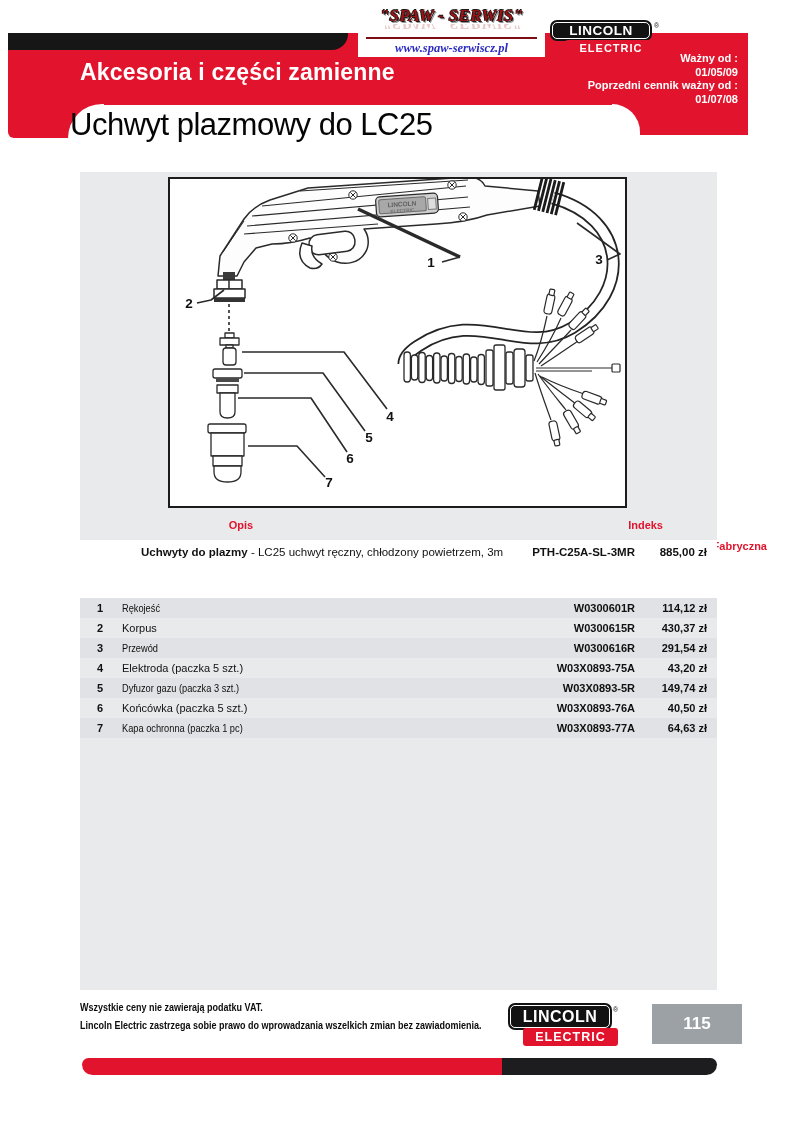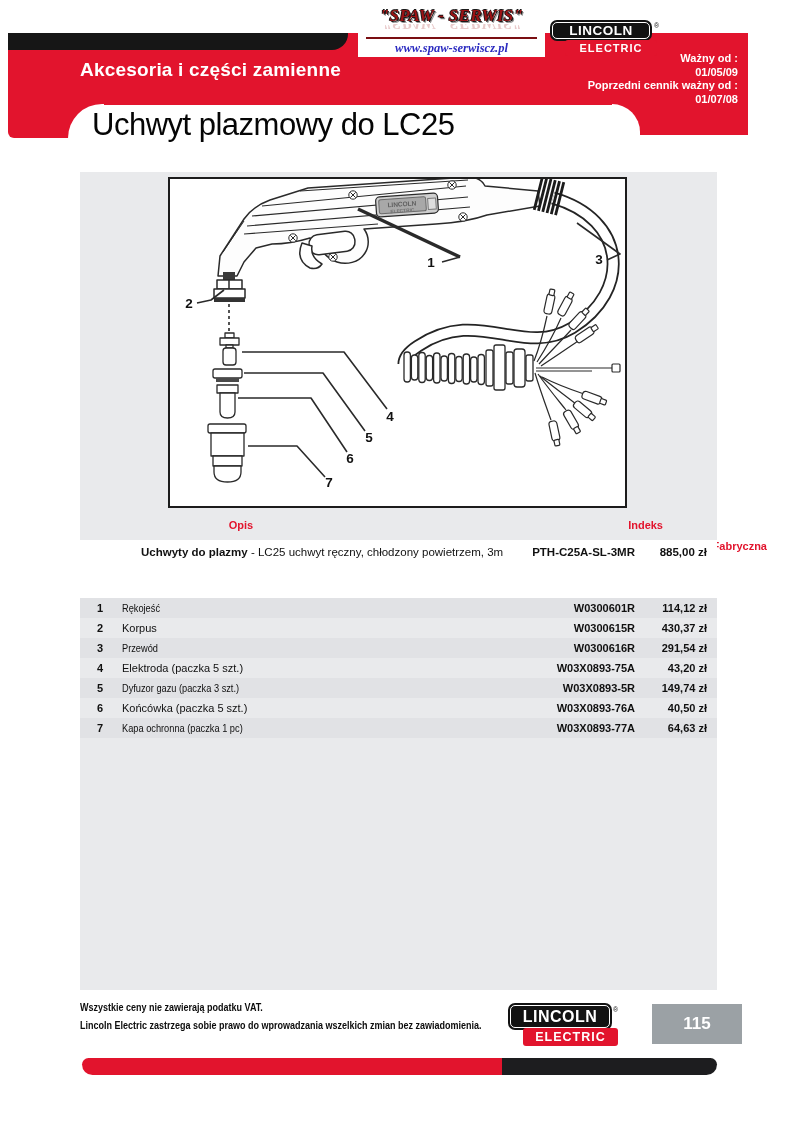--- a/index.html
+++ b/index.html
@@ -7,21 +7,21 @@
        font-family:"Liberation Sans",sans-serif;overflow:hidden;}
   .abs{position:absolute;}
 
   
   .black-bar{left:8px;top:33px;width:340px;height:17px;background:#161616;border-radius:0 0 16px 0;z-index:3;}
   .red-band{left:8px;top:33px;width:740px;height:72px;background:#e2142d;z-index:2;}
   .red-left-stub{left:8px;top:104px;width:96px;height:34px;background:#e2142d;border-radius:0 0 0 6px;z-index:1;}
   .white-corner-left{left:68px;top:104px;width:36px;height:34px;background:#fff;border-top-left-radius:36px;z-index:2;}
   .red-right-stub{left:612px;top:104px;width:136px;height:31px;background:#e2142d;z-index:1;}
   .white-corner-right{left:612px;top:104px;width:28px;height:31px;background:#fff;border-top-right-radius:28px;z-index:2;}
-  .banner-title{left:80px;top:59px;color:#fff;font-weight:bold;font-size:19px;letter-spacing:.2px;z-index:4;}
+  .banner-title{left:80px;top:59px;color:#fff;font-weight:bold;font-size:23px;letter-spacing:.2px;z-index:4;}
   .validity{left:520px;top:52px;width:218px;text-align:right;color:#fff;font-weight:bold;
             font-size:11px;line-height:13.5px;z-index:4;}
 
   
   .spaw-box{left:358px;top:3px;width:187px;height:54px;background:#fff;z-index:5;overflow:hidden;}
   .spaw-title{position:absolute;left:0;top:3px;width:100%;text-align:center;
       font-family:"Liberation Serif",serif;font-style:italic;font-weight:bold;font-size:17px;
       color:#9b1315;letter-spacing:.3px;
       text-shadow:1px 1px 0 #1a1a1a,-1px 0 0 #1a1a1a,0 -1px 0 #1a1a1a,2px 2px 0 rgba(60,60,60,.55);}
   .spaw-mirror{position:absolute;left:0;top:21px;width:100%;height:9px;text-align:center;overflow:hidden;
@@ -39,21 +39,21 @@
   .linc-top .linc-inner{font-size:13.5px;letter-spacing:.5px;}
   .reg-top{left:654px;top:22px;font-size:7px;color:#121212;z-index:6;}
   .elec-red{background:#e2142d;color:#fff;font-weight:bold;display:flex;align-items:center;
       justify-content:center;border-radius:3px;z-index:7;}
   .elec-top{left:565px;top:40px;width:92px;height:16px;font-size:11px;letter-spacing:1px;}
   .linc-foot{left:508px;top:1003px;width:104px;height:27px;}
   .linc-foot .linc-inner{font-size:16px;letter-spacing:.5px;}
   .reg-foot{left:613px;top:1006px;font-size:7px;color:#121212;z-index:6;}
   .elec-foot{left:523px;top:1028px;width:95px;height:18px;font-size:12.5px;letter-spacing:1px;}
 
-  .page-title{left:92px;top:107px;font-size:31px;color:#050505;letter-spacing:-.5px;z-index:4;}
+  .page-title{left:70px;top:107px;font-size:31px;color:#050505;letter-spacing:-.5px;z-index:4;}
 
   
   .panel{left:80px;top:172px;width:637px;height:818px;background:#e9eaec;}
   .diagram-box{left:168px;top:177px;width:459px;height:331px;background:#fff;
       border:2px solid #1c1c1c;box-sizing:border-box;}
   .diagram-box svg{width:100%;height:100%;display:block;}
 
   
   .tbl-head{left:80px;top:519px;width:688px;height:16px;}
   .tbl-head span{position:absolute;color:#e2142d;font-weight:bold;font-size:11px;}

